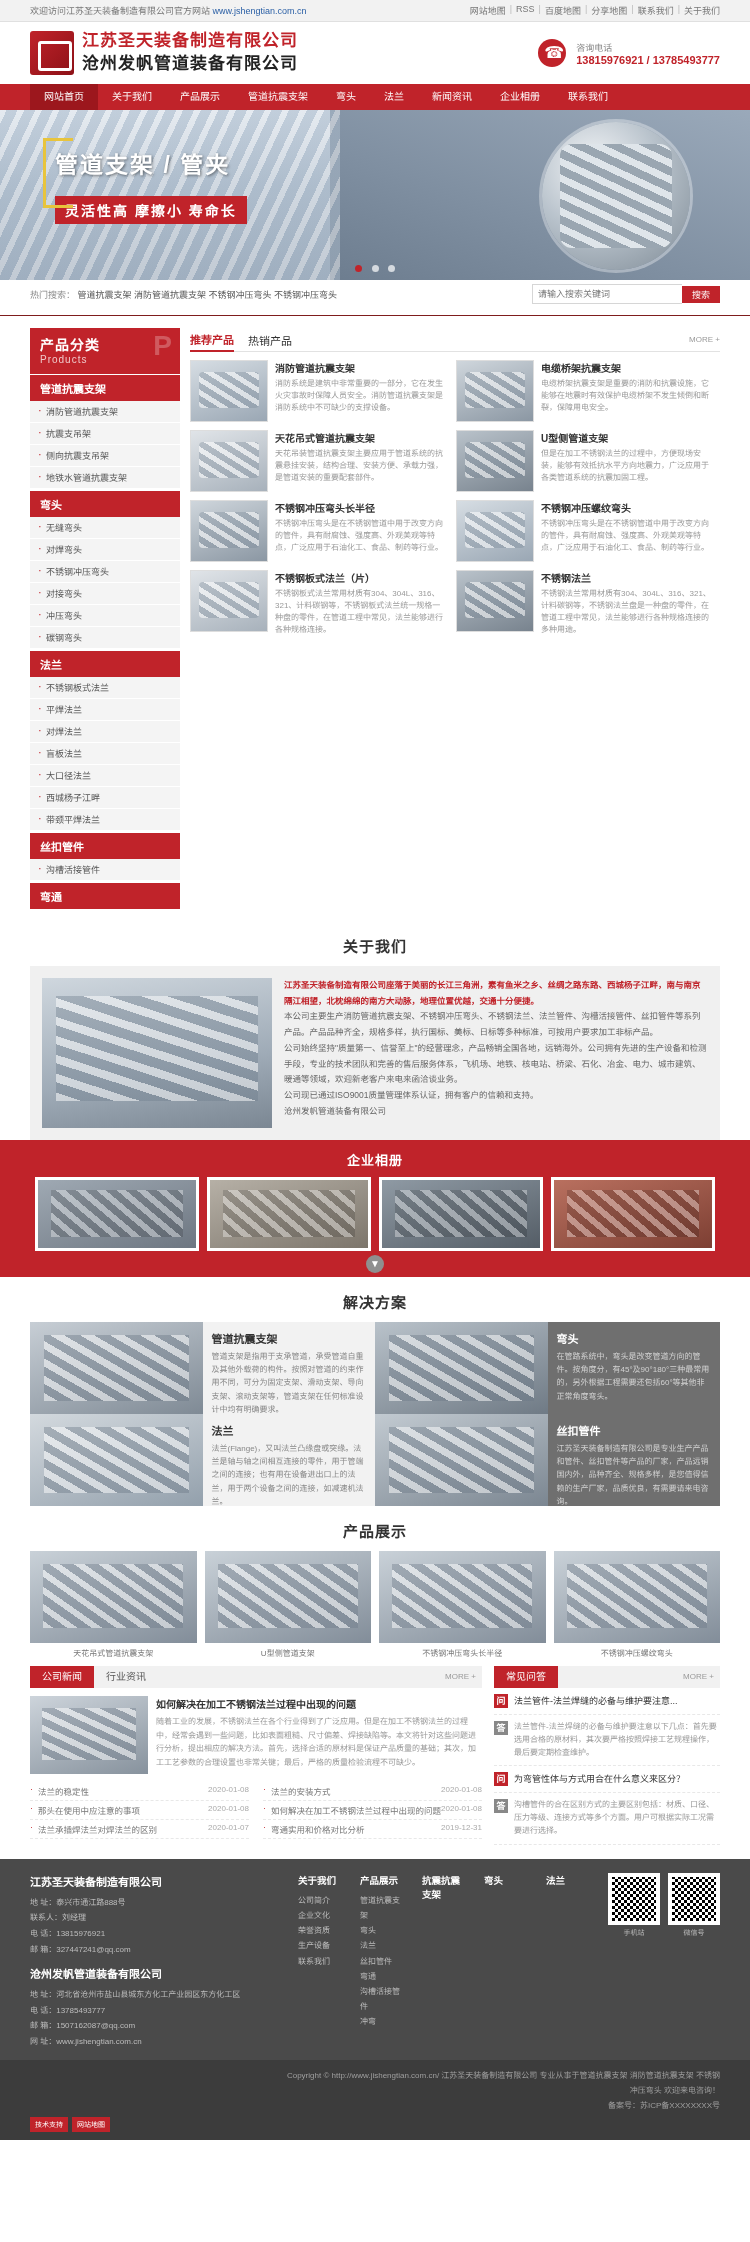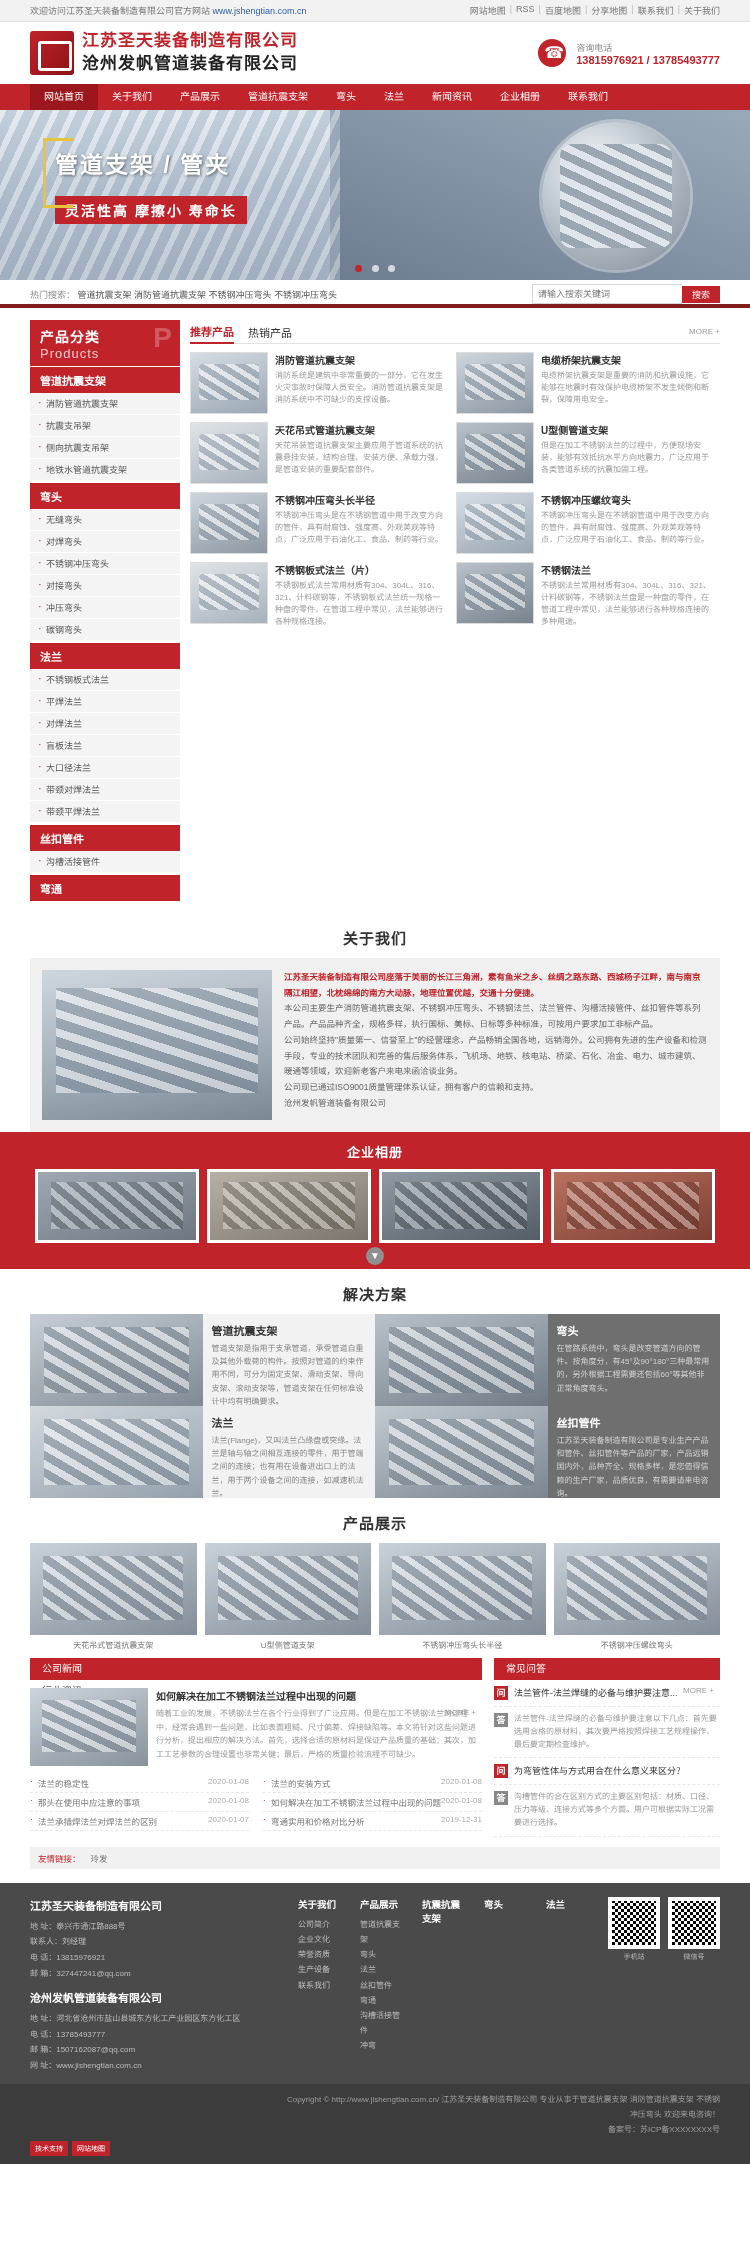--- a/index.html
+++ b/index.html
@@ -129,23 +129,23 @@
   }
   .banner-dots { position: absolute; left: 0; right: 0; bottom: 6px; text-align: center; }
   .banner-dots i {
     display: inline-block; width: 7px; height: 7px; border-radius: 50%;
     background: rgba(255,255,255,.7); margin: 0 3px;
   }
   .banner-dots i.on { background: #c0232a; }
 
   
   .crumbbar {
-    border-bottom: 4px solid #7f1d1d;
+    border-bottom: 1px solid #7f1d1d;
     background: #fff;
-    height: 28px;
+    height: 36px;
   }
   .crumbbar .inner { display: flex; align-items: center; justify-content: space-between; height: 28px; }
   .crumb { font-size: 9px; color: #888; }
   .crumb .hot { color: #555; }
   .searchbox { display: flex; align-items: center; }
   .searchbox input {
     width: 150px; height: 17px; border: 1px solid #d6d6d6; border-right: none;
     font-size: 9px; padding: 9px 5px; color: #999; outline: none; margin-left: 7px;
   }
   .searchbox button {
@@ -155,21 +155,21 @@
 
   
   .prod-section { padding: 12px 0 10px; }
   .prod-flex { display: flex; gap: 10px; }
   .sidebar { width: 150px; flex: 0 0 150px; }
   .sb-head {
     background: #c0232a; color: #fff; height: 46px;
     padding: 6px 10px; position: relative;
   }
   .sb-head .zh { font-size: 14px; font-weight: bold; letter-spacing: 1px; }
-  .sb-head .en { font-size: 13px; opacity: .75; letter-spacing: 1px; }
+  .sb-head .en { font-size: 10px; opacity: .75; letter-spacing: 1px; }
   .sb-head .bigP {
     position: absolute; right: 8px; top: 2px; font-size: 28px;
     color: rgba(255,255,255,.25); font-weight: bold;
   }
   .sb-cat {
     background: #5d5d5d; color: #fff; font-size: 11px; font-weight: bold;
     padding: 5px 10px; margin-top: 1px;
   }
   .sb-cat.red { background: #c0232a; }
   .sb-item {
@@ -279,21 +279,21 @@
     content:""; position:absolute; left:8%; top:14%; width:84%; height:70%;
     background: repeating-linear-gradient(35deg, rgba(255,255,255,.5) 0 6px, rgba(110,122,136,.4) 6px 14px);
   }
   .show-cap { text-align: center; font-size: 8px; color: #777; padding: 4px 0; }
 
   
   .news-wrap { display: flex; gap: 12px; padding-top: 4px; }
   .news-left { width: 452px; flex: 0 0 452px; }
   .news-right { flex: 1; }
   .tabbar {
-    background: #f1f1f1; height: 22px; display: flex; align-items: stretch; flex-direction: column;
+    background: #f1f1f1; height: 22px; display: flex; align-items: stretch;
   }
   .tabbar .t { font-size: 10px; padding: 0 12px; line-height: 22px; color: #555; }
   .tabbar .t.on { background: #c0232a; color: #fff; }
   .tabbar .more { margin-left: auto; font-size: 8px; color: #999; line-height: 22px; padding-right: 6px; }
   .news-feature { display: flex; gap: 8px; padding: 8px 0; }
   .nf-img {
     width: 118px; height: 78px; flex: 0 0 118px;
     background: linear-gradient(160deg,#cdd4db,#87929d); position: relative; overflow: hidden;
   }
   .nf-img:after{
@@ -472,21 +472,21 @@
           <div class="sb-item">碳钢弯头</div>
         </div>
 
         <div class="sb-block">
           <div class="sb-cat red">法兰</div>
           <div class="sb-item">不锈钢板式法兰</div>
           <div class="sb-item">平焊法兰</div>
           <div class="sb-item">对焊法兰</div>
           <div class="sb-item">盲板法兰</div>
           <div class="sb-item">大口径法兰</div>
-          <div class="sb-item">带颈对焊法兰</div>
+          <div class="sb-item">西城杨子江畔</div>
           <div class="sb-item">带颈平焊法兰</div>
         </div>
 
         <div class="sb-block">
           <div class="sb-cat red">丝扣管件</div>
           <div class="sb-item">沟槽活接管件</div>
         </div>
 
         <div class="sb-block">
           <div class="sb-cat red">弯通</div>
@@ -715,26 +715,20 @@
           <div class="faq-q">为弯管性体与方式用合在什么意义来区分？</div>
         </div>
         <div class="faq-item">
           <div class="faq-badge a">答</div>
           <div class="faq-a">沟槽管件的合在区别方式的主要区别包括：材质、口径、压力等级、连接方式等多个方面。用户可根据实际工况需要进行选择。</div>
         </div>
       </div>
     </div>
   </div>
 
-  <div class="inner">
-    <div class="keyword-bar">
-      <span class="lbl">友情链接：</span>
-      <span>玲发</span>
-    </div>
-  </div>
 
   <div class="footer">
     <div class="inner">
       <div class="f-col-contact">
         <div class="f-title">江苏圣天装备制造有限公司</div>
         <div class="f-line">地  址：泰兴市通江路888号</div>
         <div class="f-line">联系人：刘经理</div>
         <div class="f-line">电  话：13815976921</div>
         <div class="f-line">邮  箱：327447241@qq.com</div>
 

